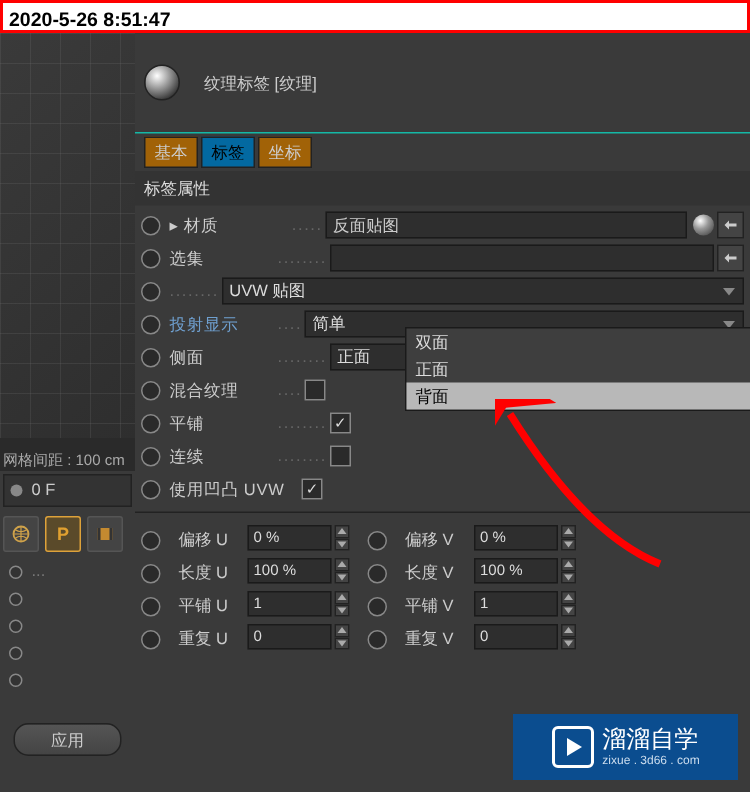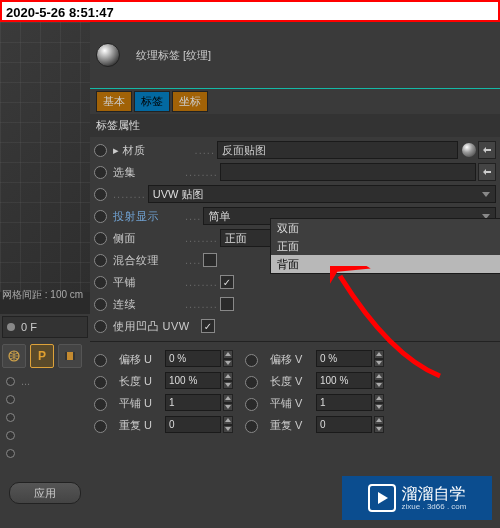--- a/index.html
+++ b/index.html
@@ -1,20 +1,20 @@
 <!DOCTYPE html>
 <html><head>
 <meta charset="utf-8">
 <style>
 html,body{margin:0;padding:0;background:#3a3a3a;font-family:"Microsoft YaHei",Arial,sans-serif;font-size:11px;color:#ccc;width:500px;height:528px;overflow:hidden}
 .timestamp{position:absolute;top:0;left:0;right:0;height:18px;border:2px solid red;background:#fff;color:#000;font-size:13px;font-weight:bold;padding:0 4px;display:flex;align-items:flex-end;z-index:100}
 .canvas{position:absolute;top:22px;left:0;width:90px;height:506px;background:#2a2a2a;border-right:1px solid #555}
 .wire{position:absolute;top:0;left:0;width:90px;height:270px;background:linear-gradient(135deg,#3a3a3a,#2e2e2e)}
 .wire::before{content:"";position:absolute;inset:0;background-image:linear-gradient(to bottom,rgba(120,120,120,.3) 0,transparent 1px),linear-gradient(to right,rgba(120,120,120,.3) 0,transparent 1px);background-size:20px 20px}
-.statusbar{position:absolute;top:264px;left:0;width:88px;height:18px;font-size:10px;padding-left:2px;display:flex;align-items:center;color:#aaa}
+.statusbar{position:absolute;top:276px;left:0;width:88px;height:18px;font-size:10px;padding-left:2px;display:flex;align-items:center;color:#aaa}
 .botpanel{position:absolute;top:292px;left:0;width:90px;height:236px;background:#3a3a3a}
 .infocell{display:flex;align-items:center;height:20px;border:1px solid #222;margin:2px;padding:0 4px;background:#333;font-size:11px}
 .iconrow{display:flex;gap:4px;padding:4px 2px}
 .ib{width:22px;height:22px;border:1px solid #555;border-radius:2px;background:#444;display:flex;align-items:center;justify-content:center}
 .ib.sel{border-color:#dea23a;background:#5a4a2a}
 .dotrow{display:flex;align-items:center;height:18px;gap:6px;padding-left:6px}
 .dot{width:7px;height:7px;border-radius:50%;border:1px solid #888;background:#333}
 .applybtn{display:flex;align-items:center;justify-content:center;width:70px;height:20px;margin:20px auto;background:linear-gradient(#555,#444);border:1px solid #222;border-radius:10px;cursor:pointer}
 .rpanel{position:absolute;top:22px;left:90px;width:410px;height:506px;background:#3a3a3a}
 .titlebar{display:flex;align-items:center;height:26px;gap:16px;padding:20px 6px;border-bottom:1px solid #14b8a6}
@@ -22,21 +22,21 @@
 .tabs{display:flex;gap:2px;padding:2px 6px}
 .tab{padding:2px 6px;background:#a16207;border:1px solid #222;font-size:11px;cursor:pointer}
 .tab.active{background:#0369a1;color:#000}
 .section-hd{color:#ddd;padding:4px 6px;font-size:11px;background:#333}
 .proplist{padding:2px 0}
 .prow{display:flex;align-items:center;height:20px;padding:1px 4px;position:relative}
 .radio{width:11px;height:11px;border:1px solid #888;border-radius:50%;background:#2a2a2a;margin-right:6px;flex-shrink:0}
 .plabel{width:72px;color:#ccc;font-size:11px;letter-spacing:.5px}
 .plabel.link{color:#6fa0d0;cursor:pointer}
 .dots{color:#666;margin-right:4px;letter-spacing:-1px}
-.combo{flex:1;height:16px;background:#2e2e2e;border:1px solid #1a1a1a;display:flex;align-items:flex-end;padding:0 4px;font-size:11px;color:#ddd;position:relative;cursor:pointer}
+.combo{flex:1;height:16px;background:#2e2e2e;border:1px solid #1a1a1a;display:flex;align-items:flex-start;padding:0 4px;font-size:11px;color:#ddd;position:relative;cursor:pointer}
 .combo::after{content:"";position:absolute;right:5px;top:6px;border-left:4px solid transparent;border-right:4px solid transparent;border-top:5px solid #888}
 .matfield{flex:1;height:16px;background:#2e2e2e;border:1px solid #1a1a1a;display:flex;align-items:center;padding:0 4px;font-size:11px}
 .miniball{width:14px;height:14px;border-radius:50%;background:radial-gradient(circle at 35% 30%,#fff,#999 40%,#333);margin-left:4px}
 .arrowbtn{width:16px;height:16px;border:1px solid #222;background:#444;margin-left:2px;display:flex;align-items:center;justify-content:center;cursor:pointer}
 .arrowbtn svg{width:10px;height:10px;fill:#ccc}
 .chk{width:12px;height:12px;border:1px solid #888;background:#2a2a2a;display:flex;align-items:center;justify-content:center;font-size:10px;color:#ddd}
 .divider{height:1px;background:#222;margin:4px 0}
 .numrow{display:flex;align-items:flex-end;height:20px;padding:1px 4px;gap:2px}
 .numlabel{width:44px;font-size:11px;color:#ccc;margin-left:4px}
 .numinput{width:48px;height:15px;background:#2e2e2e;border:1px solid #1a1a1a;color:#ddd;font-size:10px;padding:0 3px;display:flex;align-items:center}

